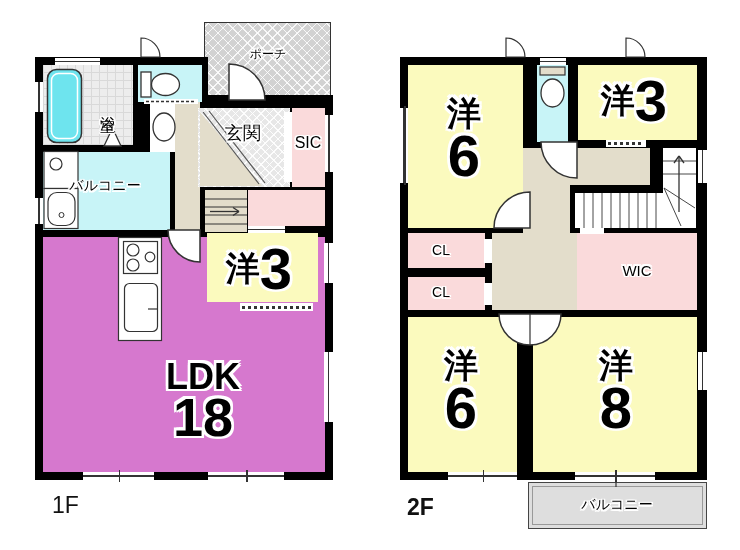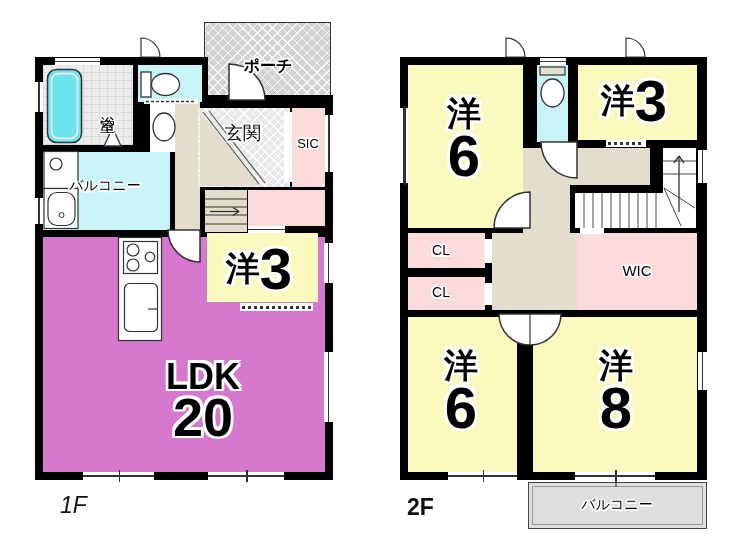--- a/index.html
+++ b/index.html
@@ -187,34 +187,34 @@
       <line x1="679" y1="156" x2="674" y2="163" stroke="#333" stroke-width="1.3"></line>
       <line x1="679" y1="156" x2="684" y2="163" stroke="#333" stroke-width="1.3"></line>
     </g>
     <g>
       <path d="M499,314 A31,31 0 0 0 561,314 Z" fill="#fff" stroke="#333" stroke-width="1.5"></path>
       <line x1="530" y1="314" x2="530" y2="345" stroke="#333" stroke-width="1.2"></line>
     </g>
     <line x1="616" y1="480" x2="616" y2="487" stroke="#333" stroke-width="1.2"></line>
   </svg>
 
-  <div class="lbl" style="left:268px;top:66px;font-size:16px;font-weight:bold;">ポーチ</div>
+  <div class="lbl" style="left:268px;top:54px;font-size:12px;">ポーチ</div>
   <div class="lbl vert" style="left:107px;top:106px;font-size:15px;">浴室</div>
   <div class="lbl" style="left:105px;top:186px;font-size:14px;">バルコニー</div>
   <div class="lbl" style="left:243px;top:133px;font-size:18px;">玄関</div>
-  <div class="lbl" style="left:308px;top:143px;font-size:13px;">SIC</div>
+  <div class="lbl" style="left:308px;top:143px;font-size:16px;">SIC</div>
   <div class="lbl big row" style="left:259px;top:268px;">
     <span class="kanji">洋</span>
       <span class="num">3</span>
   </div>
   <div class="lbl big col" style="left:203px;top:401px;">
     <span style="font-size:36px;font-weight:bold;">LDK</span>
-    <span style="font-size:54px;font-weight:bold;">20</span>
-  </div>
-  <div class="floorlbl" style="left:60px;top:492px;font-style:italic;">1F</div>
+    <span style="font-size:54px;font-weight:bold;">18</span>
+  </div>
+  <div class="floorlbl" style="left:52px;top:492px;">1F</div>
 
   <div class="lbl big col" style="left:464px;top:140px;">
     <span class="kanji">洋</span>
       <span class="num">6</span>
   </div>
   <div class="lbl big row" style="left:634px;top:100px;">
     <span class="kanji">洋</span>
       <span class="num">3</span>
   </div>
   <div class="lbl" style="left:441px;top:250px;font-size:14px;">CL</div>

